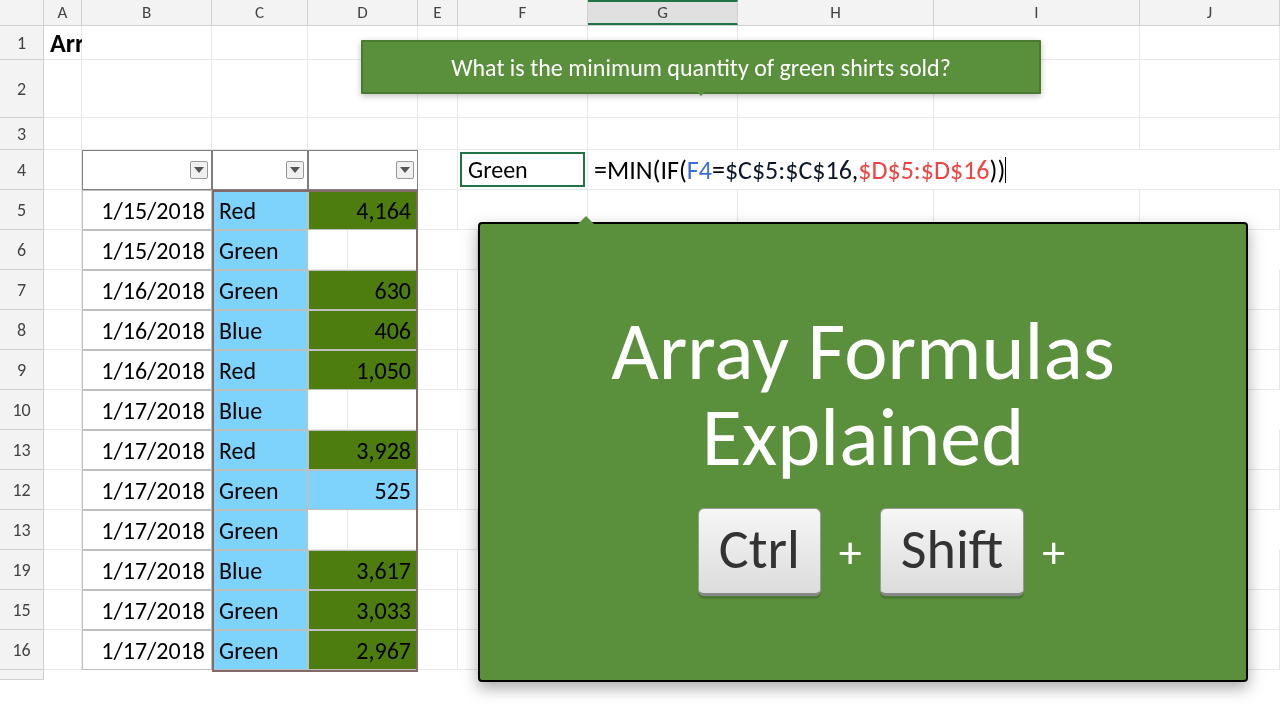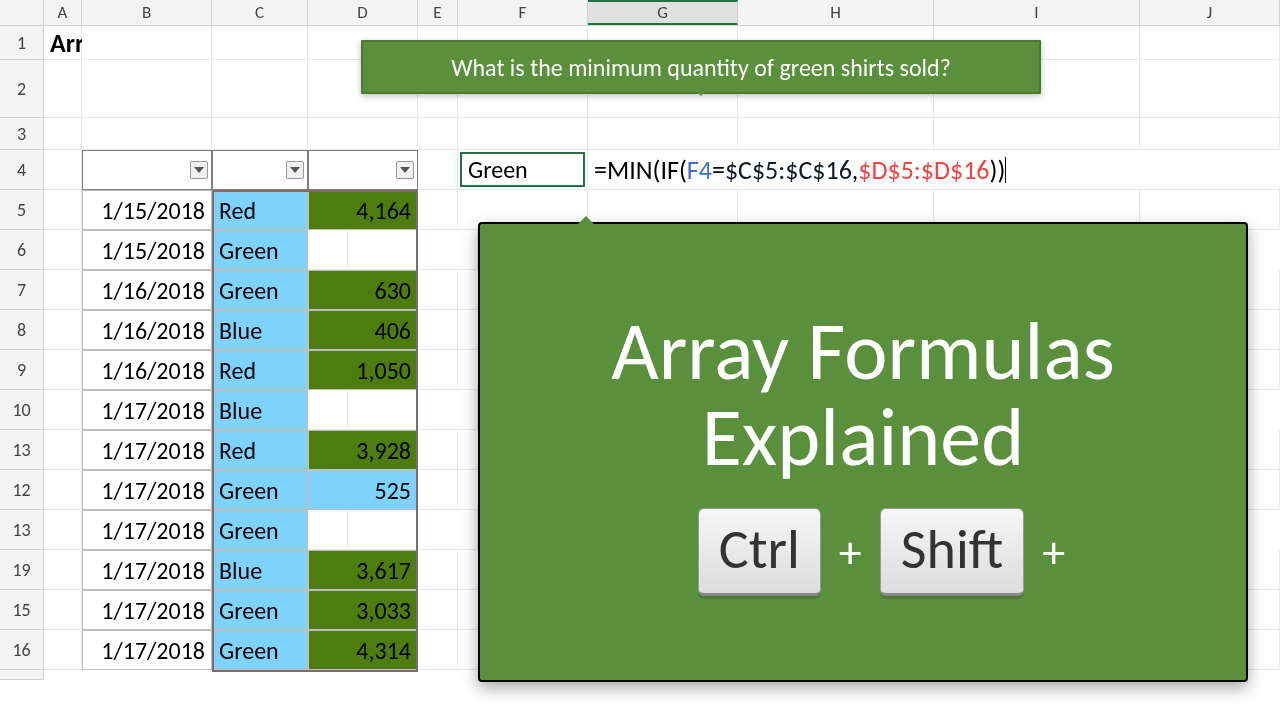--- a/index.html
+++ b/index.html
@@ -404,21 +404,21 @@
             <div class="cell col-I"></div>
             <div class="cell col-J"></div>
           </div>
         </div>
         <div class="row">
           <div class="rh">16</div>
           <div class="cells">
             <div class="cell col-A"></div>
             <div class="cell col-B tblcell date">1/17/2018</div>
             <div class="cell col-C tblcell color">Green</div>
-            <div class="cell col-D tblcell qty">4,314</div>
+            <div class="cell col-D tblcell qty">2,967</div>
             <div class="cell col-E"></div>
             <div class="cell col-F"></div>
             <div class="cell col-G"></div>
             <div class="cell col-H"></div>
             <div class="cell col-I"></div>
             <div class="cell col-J"></div>
           </div>
         </div>
       </div>
 

